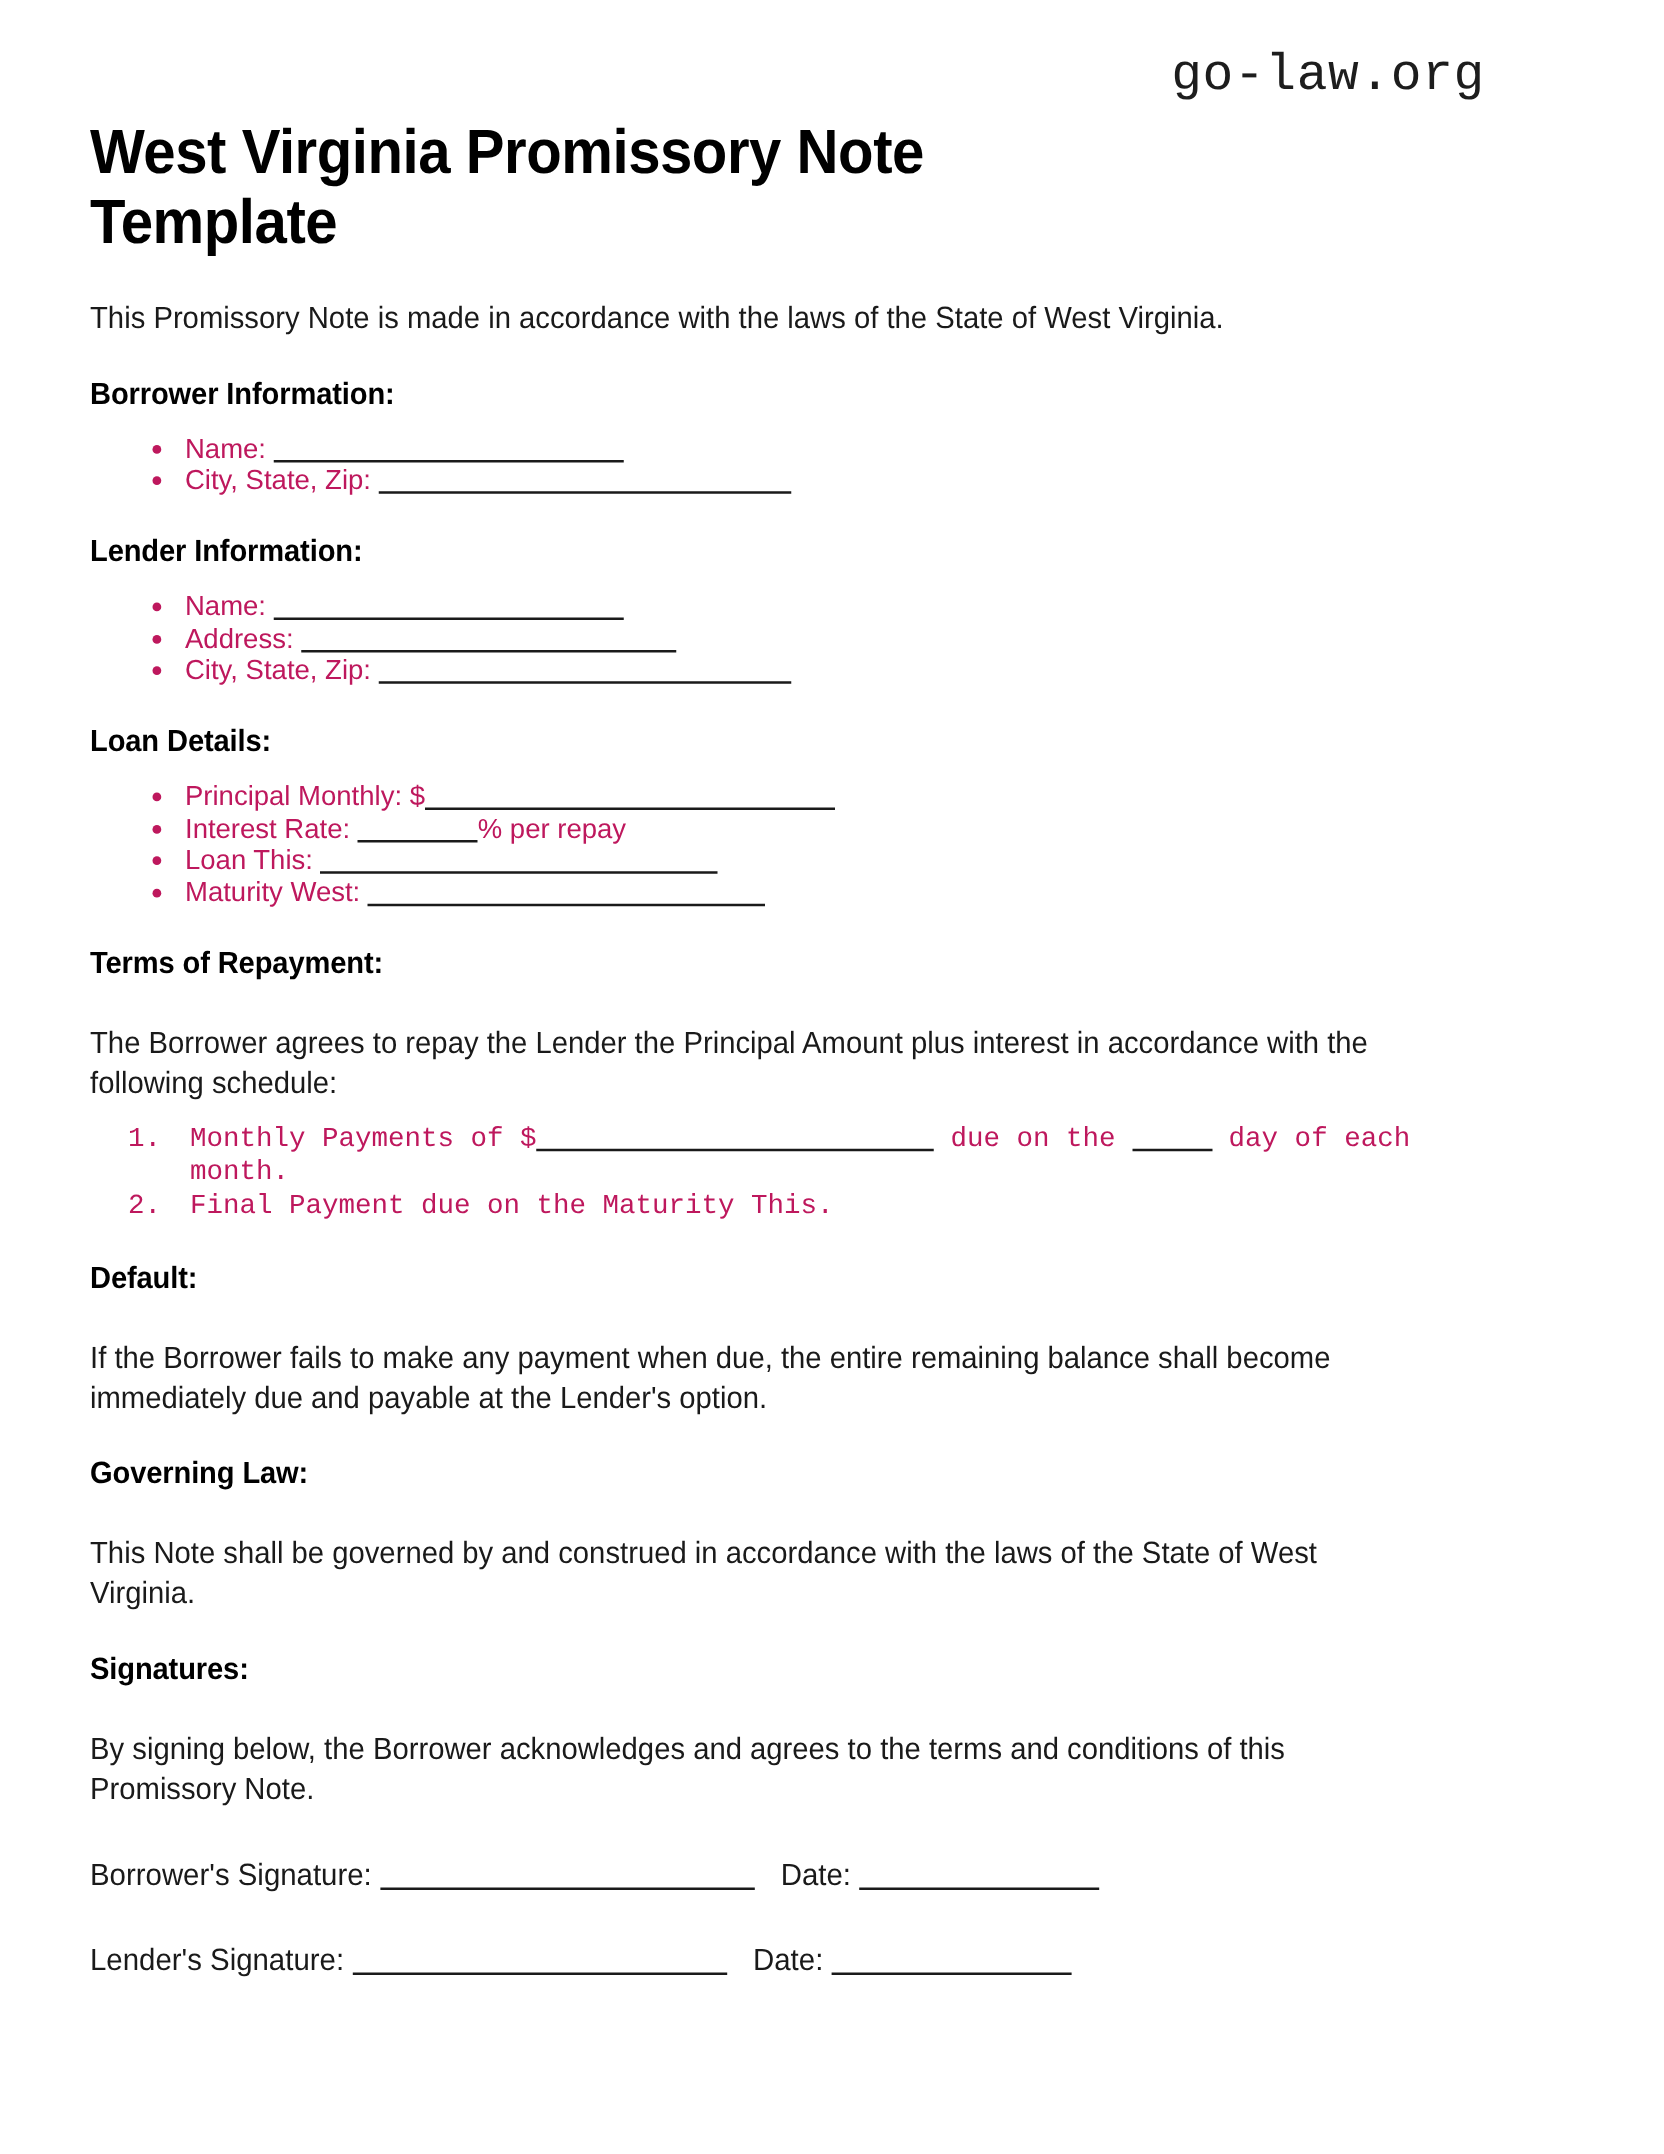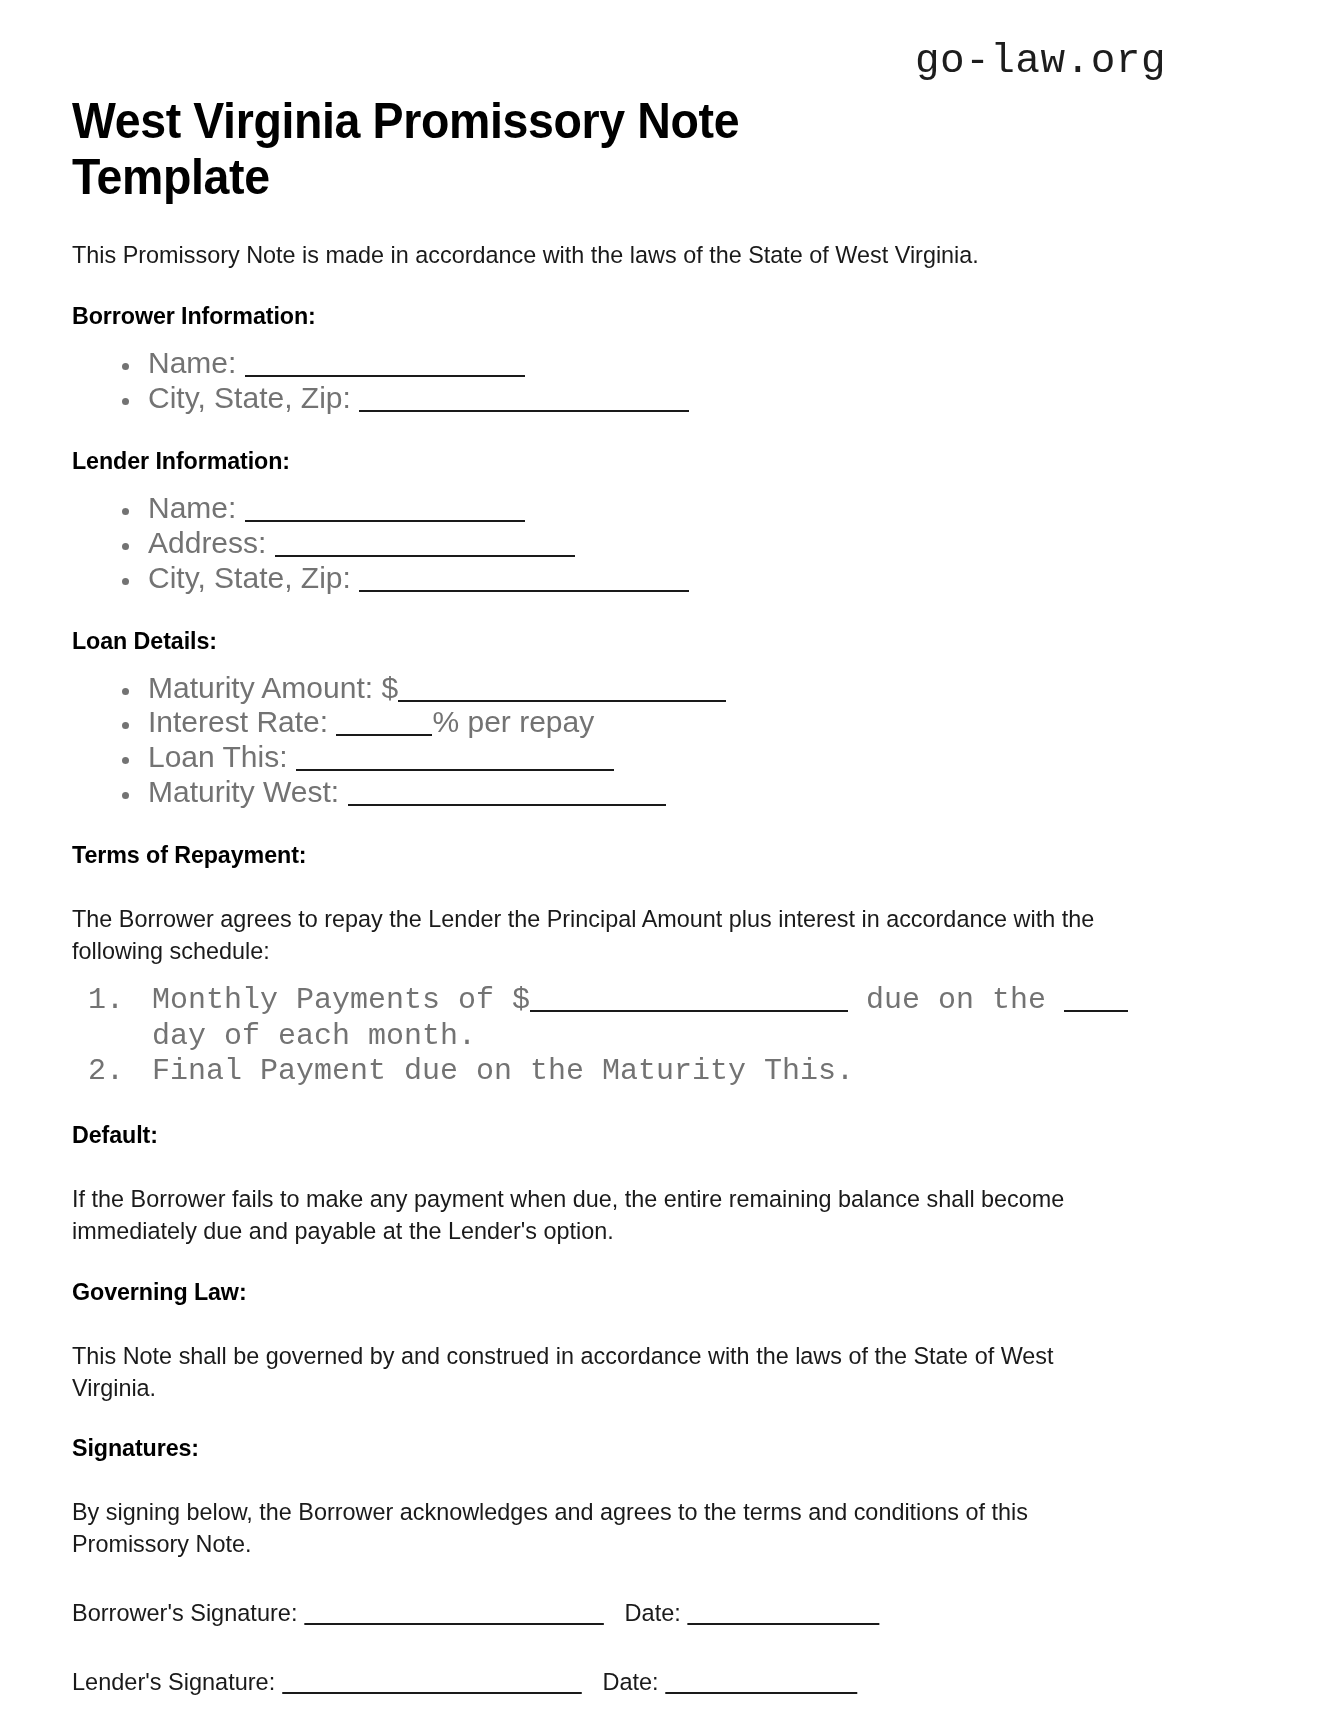--- a/index.html
+++ b/index.html
@@ -19,21 +19,21 @@
     position: relative;
     width: 1331px;
     height: 1723px;
     box-sizing: border-box;
     padding: 36px 150px 0 72px;
     background: #ffffff;
   }
   .brand {
     position: absolute;
     top: 38px;
-    right: 165px;
+    right: 143px;
     font-family: "Liberation Mono", "DejaVu Sans Mono", monospace;
     font-size: 41px;
     letter-spacing: 0.5px;
     color: #1d1d1d;
     white-space: nowrap;
   }
   h1.doc-title {
     margin: 57px 0 0 0;
     font-size: 50px;
     line-height: 1.12;
@@ -66,23 +66,23 @@
   ul.field-list,
   ol.schedule-list {
     margin: 16px 0 0 0;
     padding-left: 70px;
     list-style-position: outside;
   }
   ul.field-list { list-style-type: disc; }
   ol.schedule-list { list-style-type: decimal; font-family: Liberation Mono, monospace; }
   ul.field-list li,
   ol.schedule-list li {
-    font-size: 30px;
+    font-size: 22px;
     line-height: 1.165;
-    color: #737373;
+    color: #be185d;
     margin: 0;
     padding-left: 6px;
   }
   ol.schedule-list li {
     line-height: 1.19;
     padding-left: 10px;
   }
   ul.field-list li::marker { font-size: 22px; }
   .blank {
     display: inline-block;
@@ -146,21 +146,21 @@
     </li>
     <li>
       <span>City, State, Zip:</span>
       <span class="blank w-xxl"></span>
     </li>
   </ul>
 
   <h2 class="section-heading">Loan Details:</h2>
   <ul class="field-list">
     <li>
-      <span>Maturity Amount: $</span><span class="blank w-amt"></span>
+      <span>Principal Monthly: $</span><span class="blank w-amt"></span>
     </li>
     <li>
       <span>Interest Rate:</span>
       <span class="blank w-sm"></span><span>% per repay</span>
     </li>
     <li>
       <span>Loan This:</span>
       <span class="blank w-xl"></span>
     </li>
     <li>

